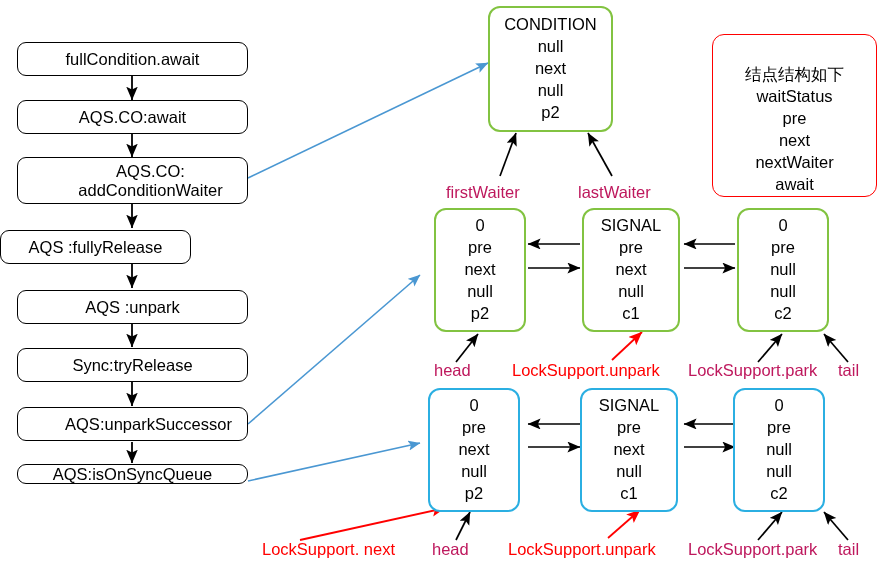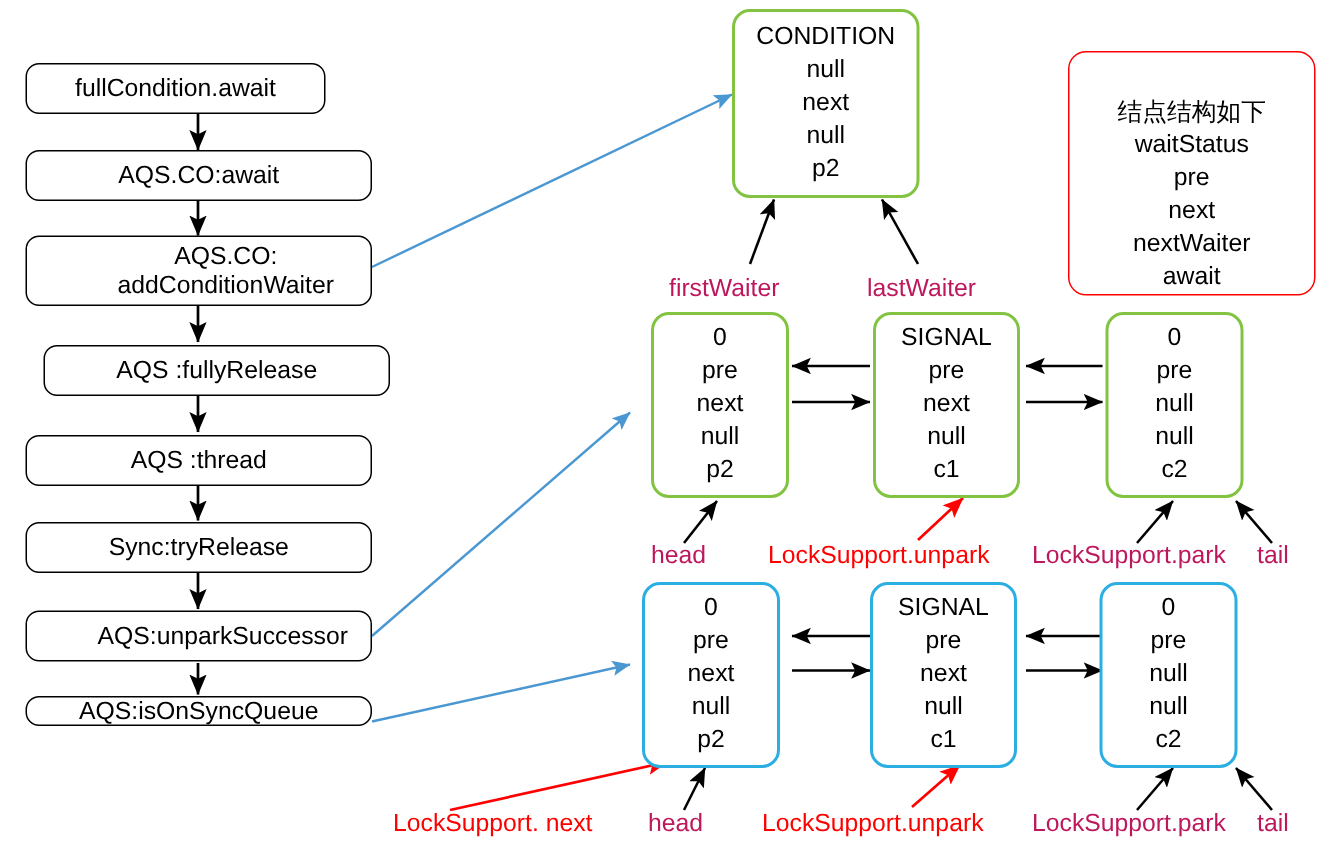--- a/index.html
+++ b/index.html
@@ -114,39 +114,39 @@
 
     <g stroke="#000000" stroke-width="1.7" marker-end="url(#ah-black)">
       <line x1="456" y1="540" x2="470" y2="512"></line>
       <line x1="758" y1="540" x2="782" y2="512"></line>
       <line x1="848" y1="540" x2="824" y2="512"></line>
     </g>
     <line x1="608" y1="538" x2="640" y2="510" stroke="#ff0000" stroke-width="1.8" marker-end="url(#ah-red)"></line>
     <line x1="300" y1="540" x2="445" y2="508" stroke="#ff0000" stroke-width="1.8" marker-end="url(#ah-red)"></line>
   </svg>
 
-  <div class="flowbox" style="left:17px;top:42px;width:200px;height:34px;">
+  <div class="flowbox" style="left:17px;top:42px;width:231px;height:34px;">
     <span>fullCondition.await</span>
   </div>
 
   <div class="flowbox" style="left:17px;top:100px;width:231px;height:34px;">
     <span>AQS.CO:await</span>
   </div>
 
   <div class="flowbox" style="left:17px;top:157px;width:231px;height:47px;flex-direction:column;padding-left:36px;">
     <span>AQS.CO:</span>
     <span>addConditionWaiter</span>
   </div>
 
-  <div class="flowbox" style="left:29px;top:230px;width:231px;height:34px;">
+  <div class="flowbox" style="left:0;top:230px;width:191px;height:34px;">
     <span>AQS :fullyRelease</span>
   </div>
 
   <div class="flowbox" style="left:17px;top:290px;width:231px;height:34px;">
-    <span>AQS :thread</span>
+    <span>AQS :unpark</span>
   </div>
 
   <div class="flowbox" style="left:17px;top:348px;width:231px;height:34px;">
     <span>Sync:tryRelease</span>
   </div>
 
   <div class="flowbox" style="left:17px;top:407px;width:231px;height:34px;padding-left:32px;">
     <span>AQS:unparkSuccessor</span>
   </div>
 

